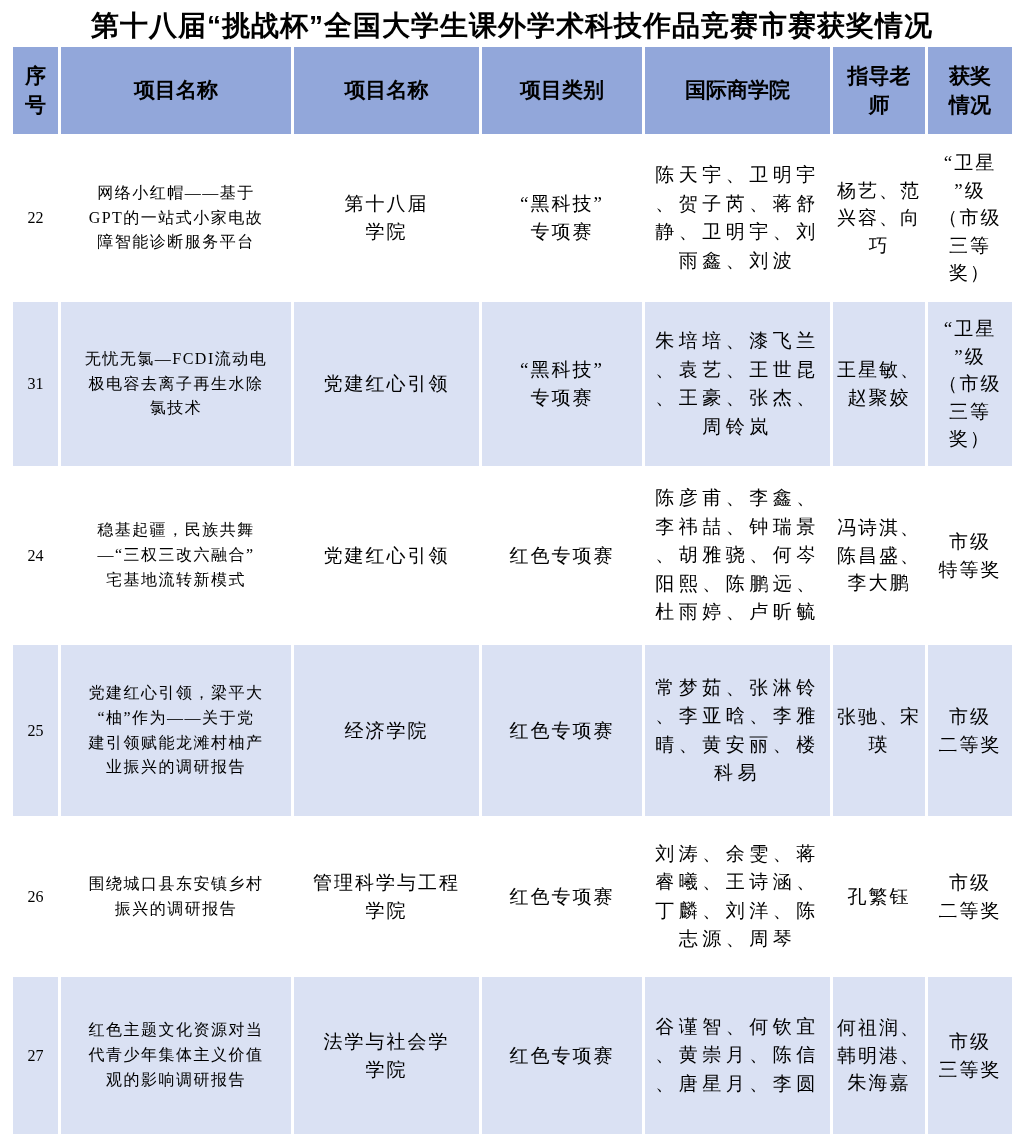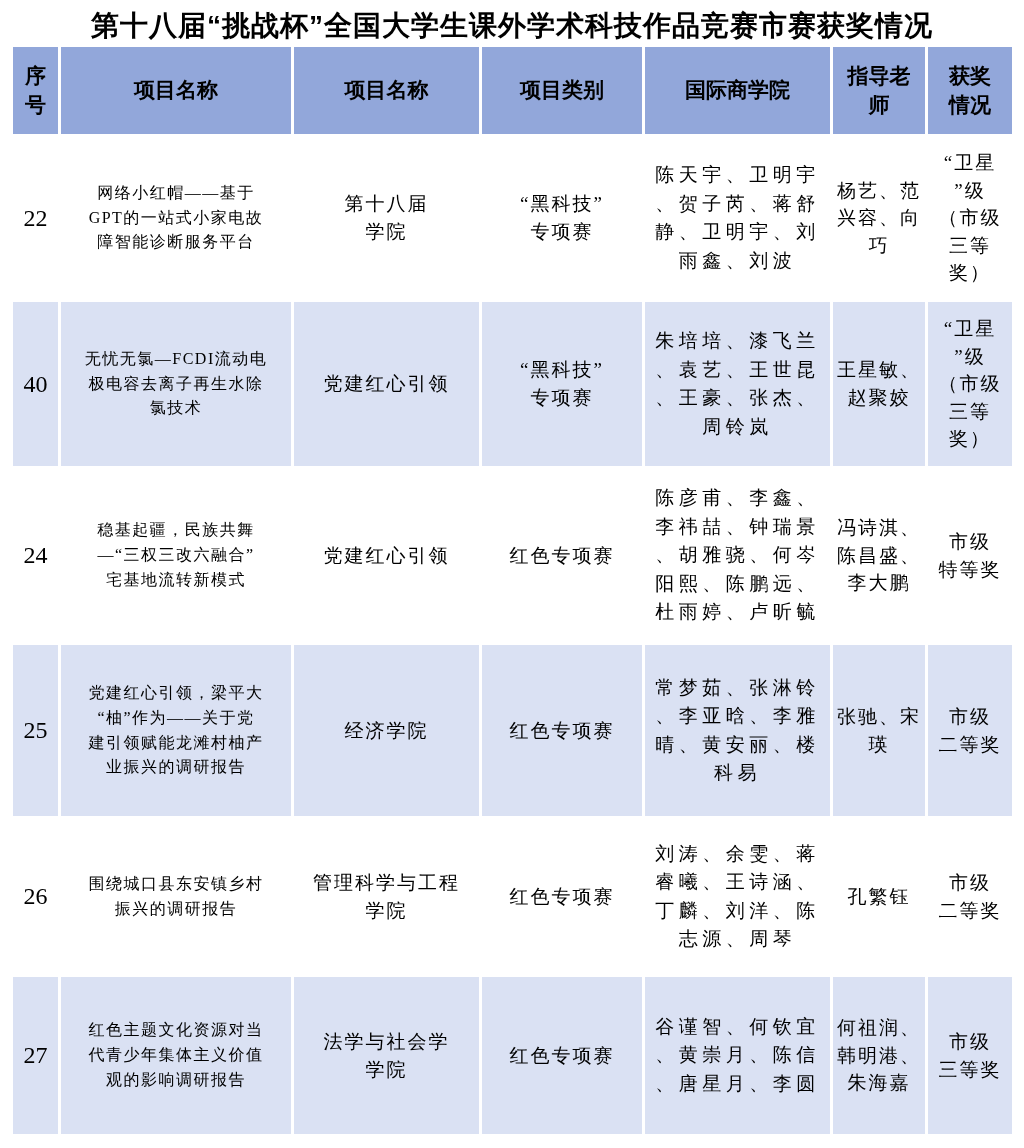--- a/index.html
+++ b/index.html
@@ -57,21 +57,21 @@
     background: #ffffff;
     letter-spacing: 1px;
   }
   tbody tr:nth-child(even) td { background: var(--row-alt-bg); }
   tbody tr:nth-child(1) { height: 162px; }
   tbody tr:nth-child(2) { height: 164px; }
   tbody tr:nth-child(3) { height: 173px; }
   tbody tr:nth-child(4) { height: 171px; }
   tbody tr:nth-child(5) { height: 155px; }
   tbody tr:nth-child(6) { height: 157px; }
-  td.col-no { font-size: 24px; letter-spacing: 0; }
+  td.col-no { font-size: 16px; letter-spacing: 0; }
   td.col-project { font-size: 16px; letter-spacing: 1.5px; line-height: 1.55; padding: 0 6px; }
   td.col-college { letter-spacing: 2px; }
   td.col-category { letter-spacing: 2px; }
   td.col-members { text-align: center; letter-spacing: 4.5px; padding: 0 7px; line-height: 1.5; }
   td.col-advisors { letter-spacing: 2px; }
   td.col-award { letter-spacing: 2px; padding: 0 2px; }
 </style>
 </head>
 <body>
 
@@ -119,21 +119,21 @@
 兴容、向
 巧</td>
     <td class="col-award">“卫星
 ”级
 （市级
 三等
 奖）</td>
   </tr>
 
   <tr>
-    <td class="col-no">40</td>
+    <td class="col-no">31</td>
     <td class="col-project">无忧无氯—FCDI流动电
 极电容去离子再生水除
 氯技术</td>
     <td class="col-college">党建红心引领</td>
     <td class="col-category">“黑科技”
 专项赛</td>
     <td class="col-members">朱培培、漆飞兰
 、袁艺、王世昆
 、王豪、张杰、
 周铃岚</td>

